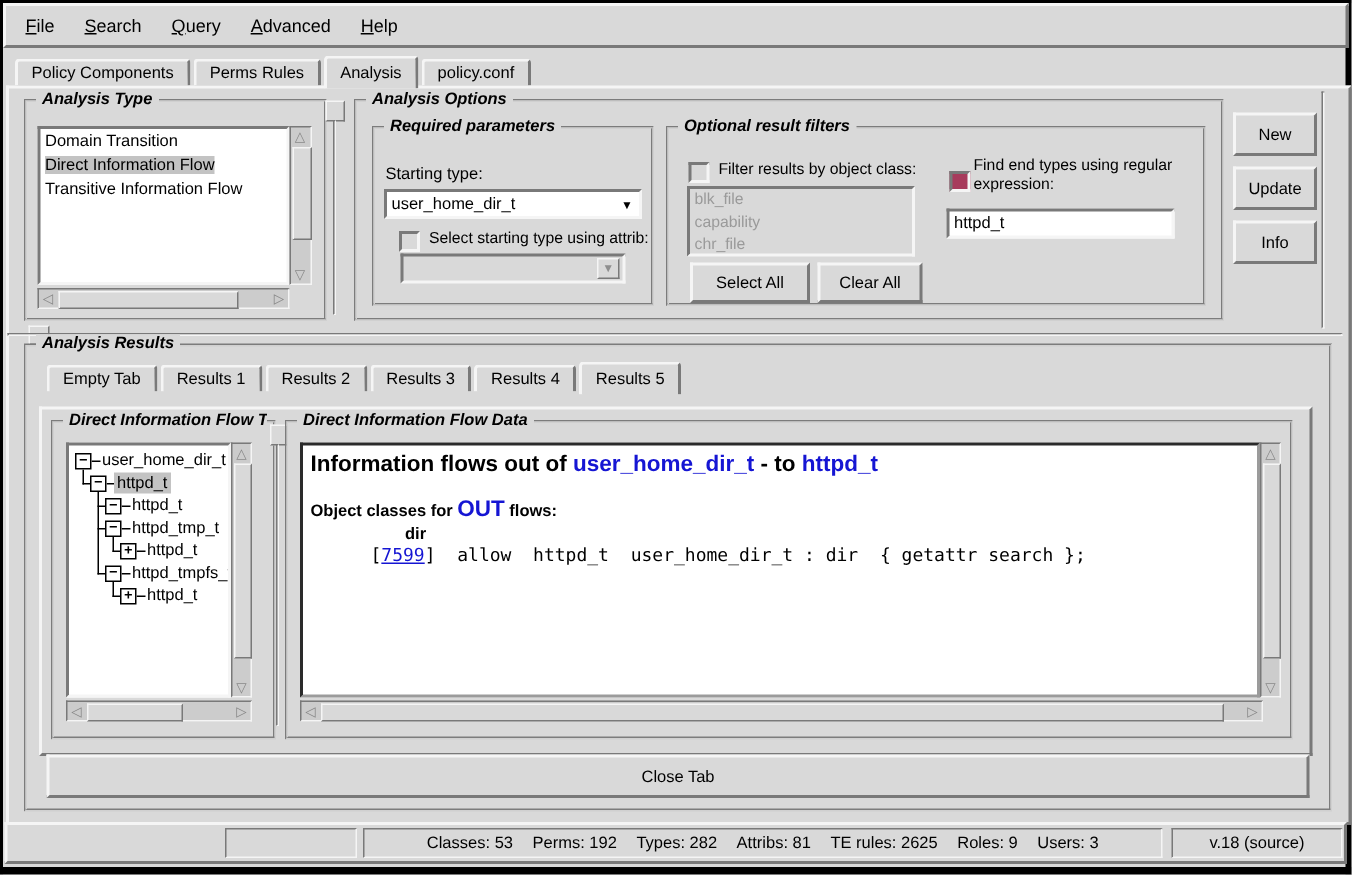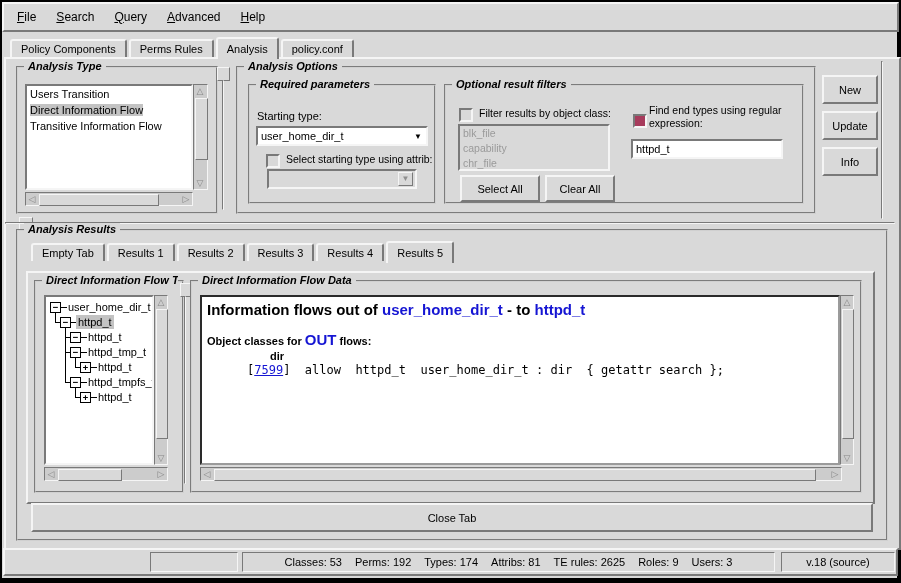--- a/index.html
+++ b/index.html
@@ -103,21 +103,21 @@
       <div class="tab">Perms Rules</div>
       <div class="tab active">Analysis</div>
       <div class="tab">policy.conf</div>
     </div>
 
   <div class="sash-line" style="left:881px;top:61px;width:0;height:156px"></div>
 
   <div class="groupbox" style="left:16px;top:66px;width:198px;height:144px">
     <span class="legend">Analysis Type</span>
     <div id="type-list" class="listbox" style="left:7px;top:16px;width:168px;height:106px">
-        <div class="li"><span>Users Transition</span></div>
+        <div class="li"><span>Domain Transition</span></div>
         <div class="li"><span class="sel">Direct Information Flow</span></div>
         <div class="li"><span>Transitive Information Flow</span></div>
       </div>
     <div class="sb" style="left:175px;top:16px;width:15px;height:106px">
       <span class="ar" style="left:0;top:0">△</span>
       <div class="thumb" style="left:1px;top:13px;width:11px;height:60px"></div>
       <span class="ar" style="left:0;bottom:0">▽</span>
     </div>
     <div class="sb" style="left:7px;top:124px;width:168px;height:14px">
       <span class="ar" style="left:0;top:0">◁</span>
@@ -267,21 +267,21 @@
 
     <div class="btn" style="left:13px;top:272px;width:838px;height:25px">Close Tab</div>
   </div>
 
   <div class="abs raised" style="left:3px;top:548px;width:895px;height:28px;box-sizing:border-box">
     <div class="spanel" style="left:145px;top:2px;width:88px;height:20px"></div>
     <div class="spanel" style="left:237px;top:2px;width:533px;height:20px">
       <div id="status-stats">
           <span>Classes: 53</span>
           <span>Perms: 192</span>
-          <span>Types: 174</span>
+          <span>Types: 282</span>
           <span>Attribs: 81</span>
           <span>TE rules: 2625</span>
           <span>Roles: 9</span>
           <span>Users: 3</span>
         </div>
     </div>
     <div class="spanel" style="left:776px;top:2px;width:114px;height:20px">
       <span>v.18 (source)</span>
     </div>
   </div>

